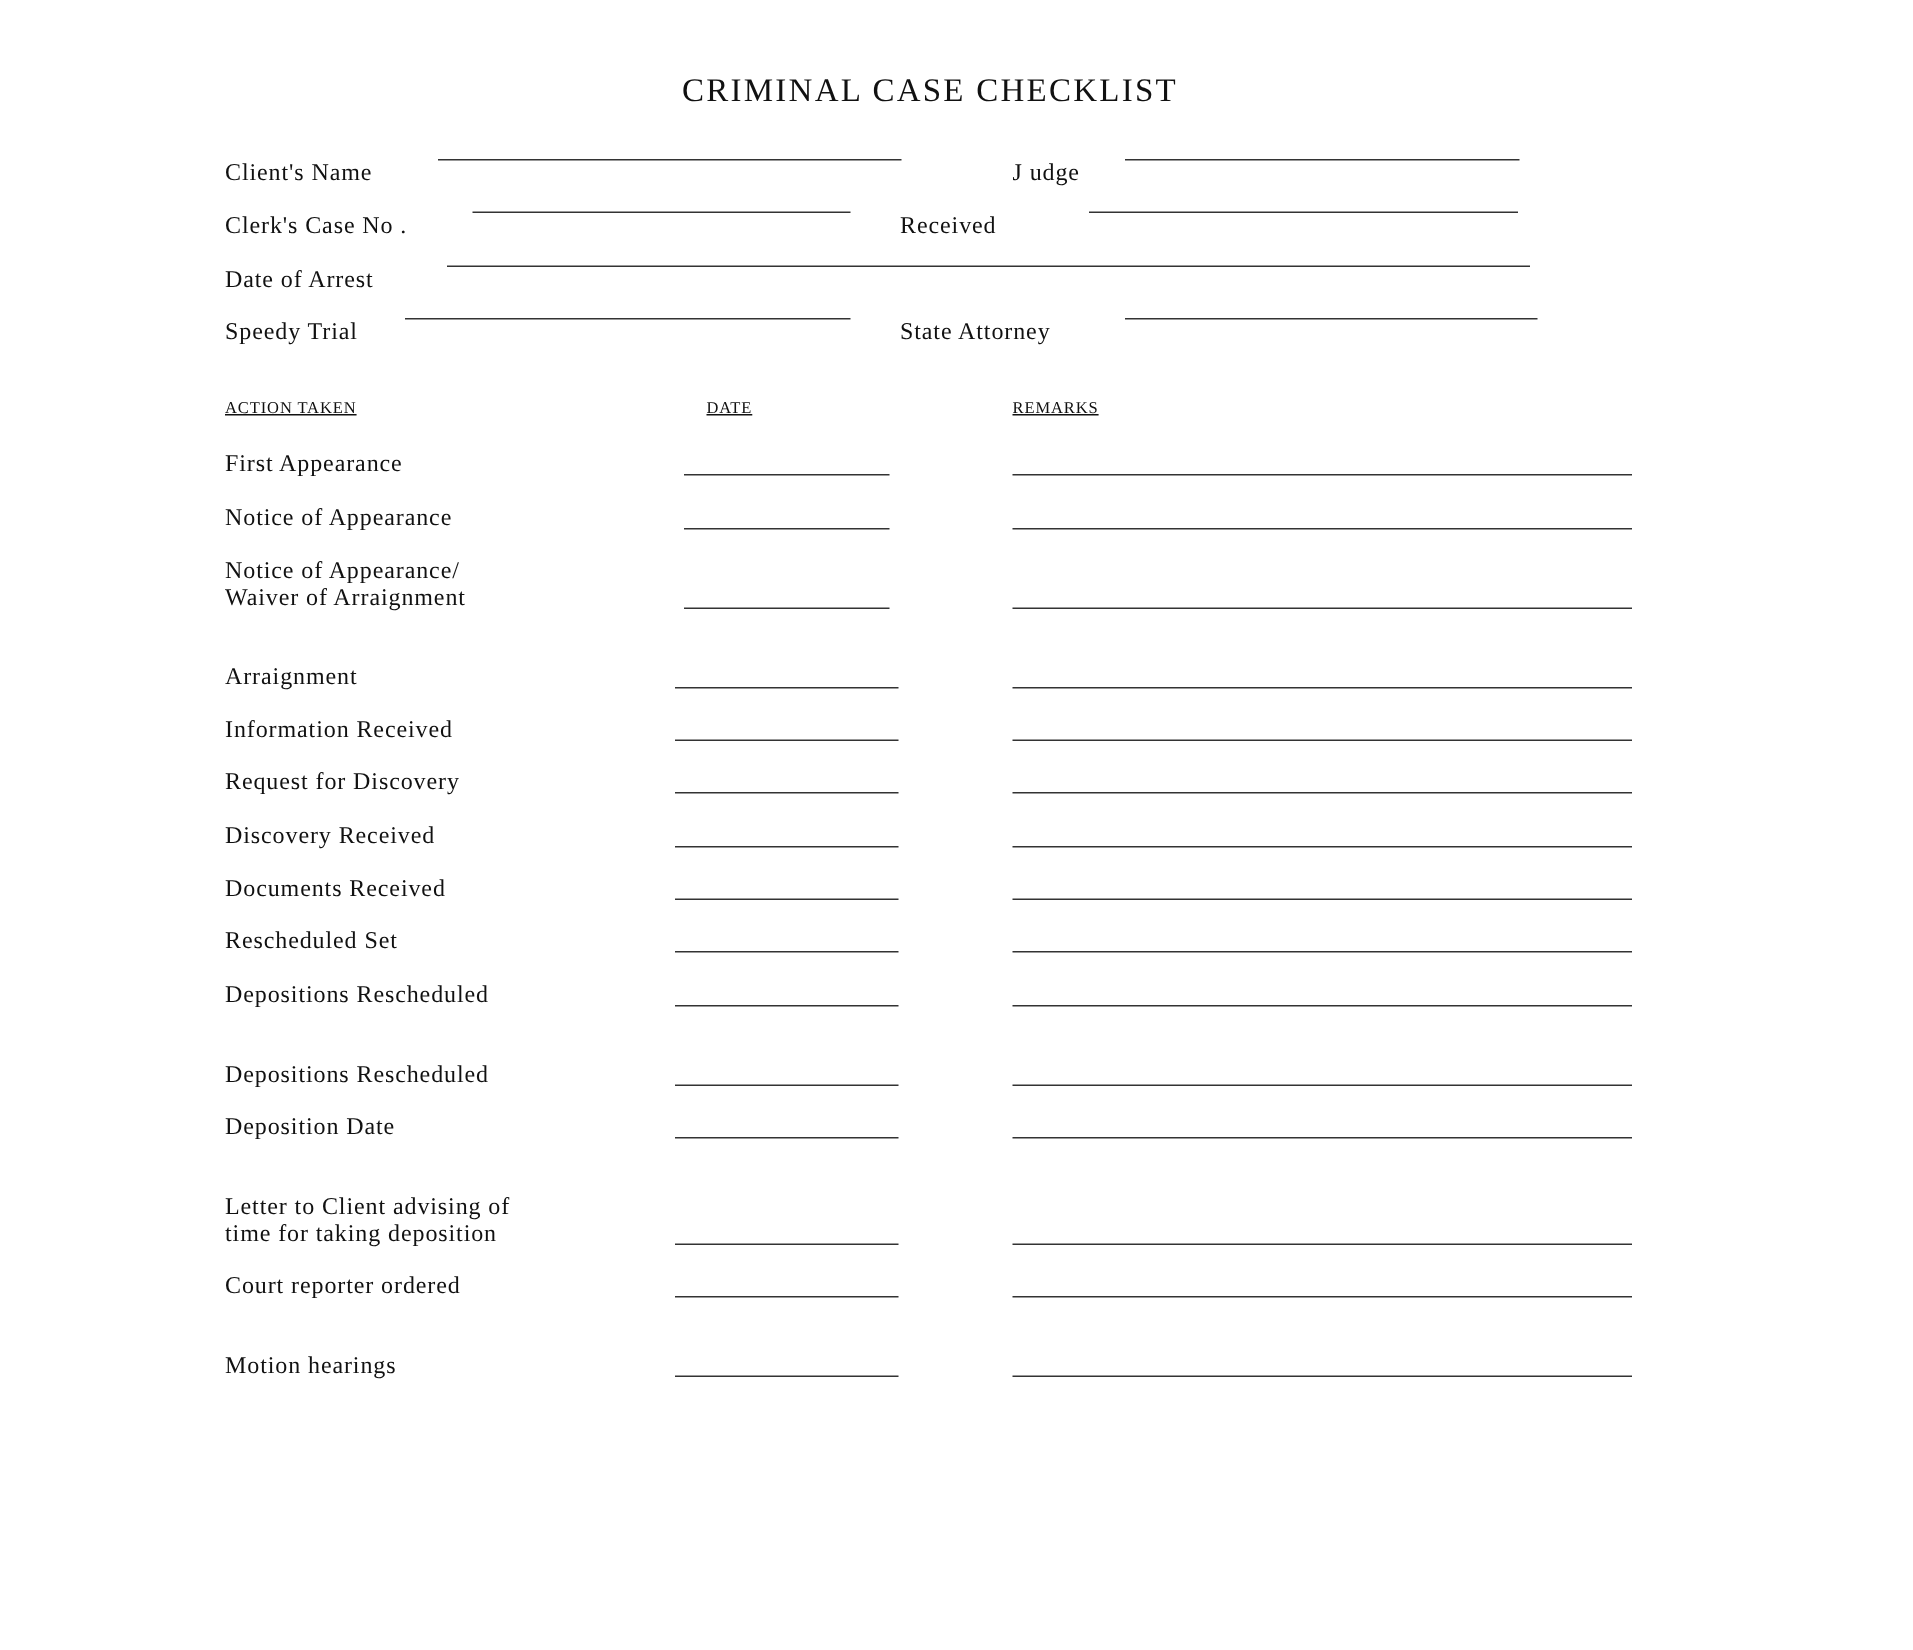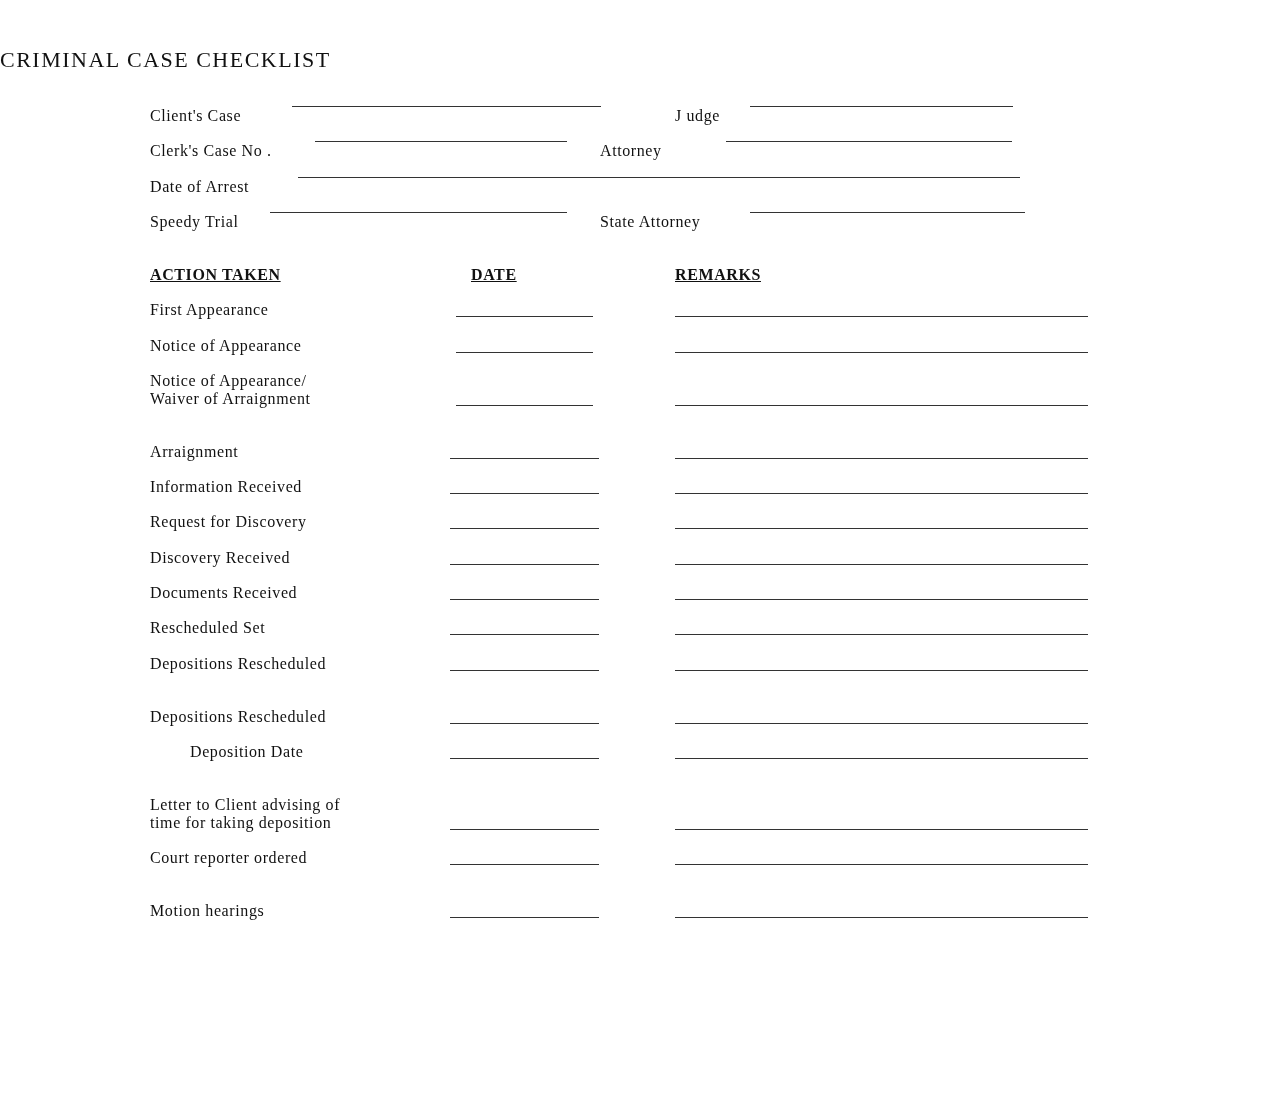--- a/index.html
+++ b/index.html
@@ -1,41 +1,41 @@
 <!DOCTYPE html>
 <html><head>
   <meta charset="utf-8">
   <style>
     html, body { margin: 0; padding: 0; background: #ffffff; }
     body { width: 1275px; height: 1100px; position: relative; overflow: hidden;
            font-family: "Liberation Serif", "DejaVu Serif", serif; color: #111; }
-    .title { position: absolute; left: 0; width: 1240px; top: 47px; 
+    .title { position: absolute; left: 0; width: 1240px; top: 47px; text-align: center;
              font-size: 22px; letter-spacing: 1.5px; }
     .hdr { position: absolute; font-size: 16px; letter-spacing: 0.6px; white-space: nowrap; }
     .line { position: absolute; height: 0; border-bottom: 1.3px solid #333; }
-    .col-head { position: absolute; font-size: 16px; font-weight: bold; text-decoration: underline;
+    .col-head { position: absolute; font-size: 11px; font-weight: normal; text-decoration: underline;
                 letter-spacing: 0.6px; }
     .row-label { position: absolute; left: 150px; font-size: 16px; letter-spacing: 0.6px;
                  line-height: 18px; white-space: pre; }
   </style>
 </head>
 <body>
 
 <div class="title">CRIMINAL CASE CHECKLIST</div>
 
-<div class="hdr" style="left:150px;top:107px">Client's Case</div>
+<div class="hdr" style="left:150px;top:107px">Client's Name</div>
 <div class="line" style="left:292px;top:106px;width:309px;"></div>
 
 <div class="hdr" style="left:675px;top:107px">J udge</div>
 <div class="line" style="left:750px;top:106px;width:263px;"></div>
 
 <div class="hdr" style="left:150px;top:142px">Clerk's Case No  .</div>
 <div class="line" style="left:315px;top:141px;width:252px;"></div>
 
-<div class="hdr" style="left:600px;top:142px">Attorney</div>
+<div class="hdr" style="left:600px;top:142px">Received</div>
 <div class="line" style="left:726px;top:141px;width:286px;"></div>
 
 <div class="hdr" style="left:150px;top:178px">Date of Arrest</div>
 <div class="line" style="left:298px;top:177px;width:722px;"></div>
 
 <div class="hdr" style="left:150px;top:213px">Speedy Trial</div>
 <div class="line" style="left:270px;top:212px;width:297px;"></div>
 
 <div class="hdr" style="left:600px;top:213px">State Attorney</div>
 <div class="line" style="left:750px;top:212px;width:275px;"></div>
@@ -72,21 +72,21 @@
     <div class="line" style="left: 675px; width: 413px; top: 599px;"></div>
     <div class="row-label" style="top: 619px;">Rescheduled Set</div>
     <div class="line" style="left: 450px; width: 149px; top: 634px;"></div>
     <div class="line" style="left: 675px; width: 413px; top: 634px;"></div>
     <div class="row-label" style="top: 655px;">Depositions Rescheduled</div>
     <div class="line" style="left: 450px; width: 149px; top: 670px;"></div>
     <div class="line" style="left: 675px; width: 413px; top: 670px;"></div>
     <div class="row-label" style="top: 708px;">Depositions Rescheduled</div>
     <div class="line" style="left: 450px; width: 149px; top: 723px;"></div>
     <div class="line" style="left: 675px; width: 413px; top: 723px;"></div>
-    <div class="row-label" style="top: 743px; margin-left: 40px;">Deposition Date</div>
+    <div class="row-label" style="top: 743px;">Deposition Date</div>
     <div class="line" style="left: 450px; width: 149px; top: 758px;"></div>
     <div class="line" style="left: 675px; width: 413px; top: 758px;"></div>
     <div class="row-label" style="top: 796px;">Letter to Client advising of
 time for taking deposition</div>
     <div class="line" style="left: 450px; width: 149px; top: 829px;"></div>
     <div class="line" style="left: 675px; width: 413px; top: 829px;"></div>
     <div class="row-label" style="top: 849px;">Court reporter ordered</div>
     <div class="line" style="left: 450px; width: 149px; top: 864px;"></div>
     <div class="line" style="left: 675px; width: 413px; top: 864px;"></div>
     <div class="row-label" style="top: 902px;">Motion hearings</div>

